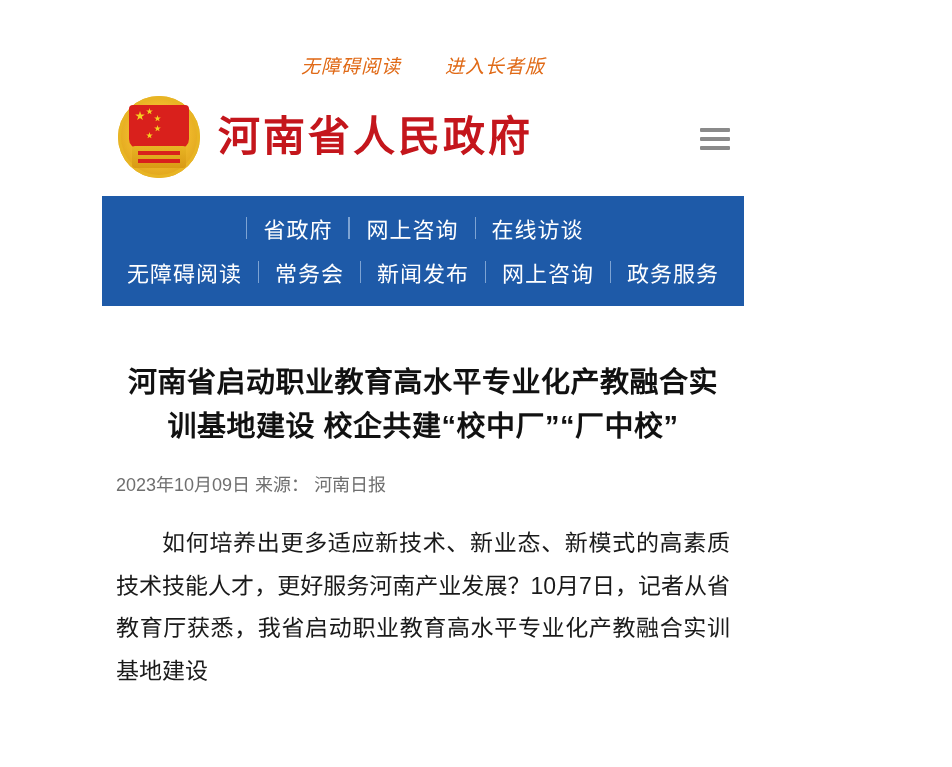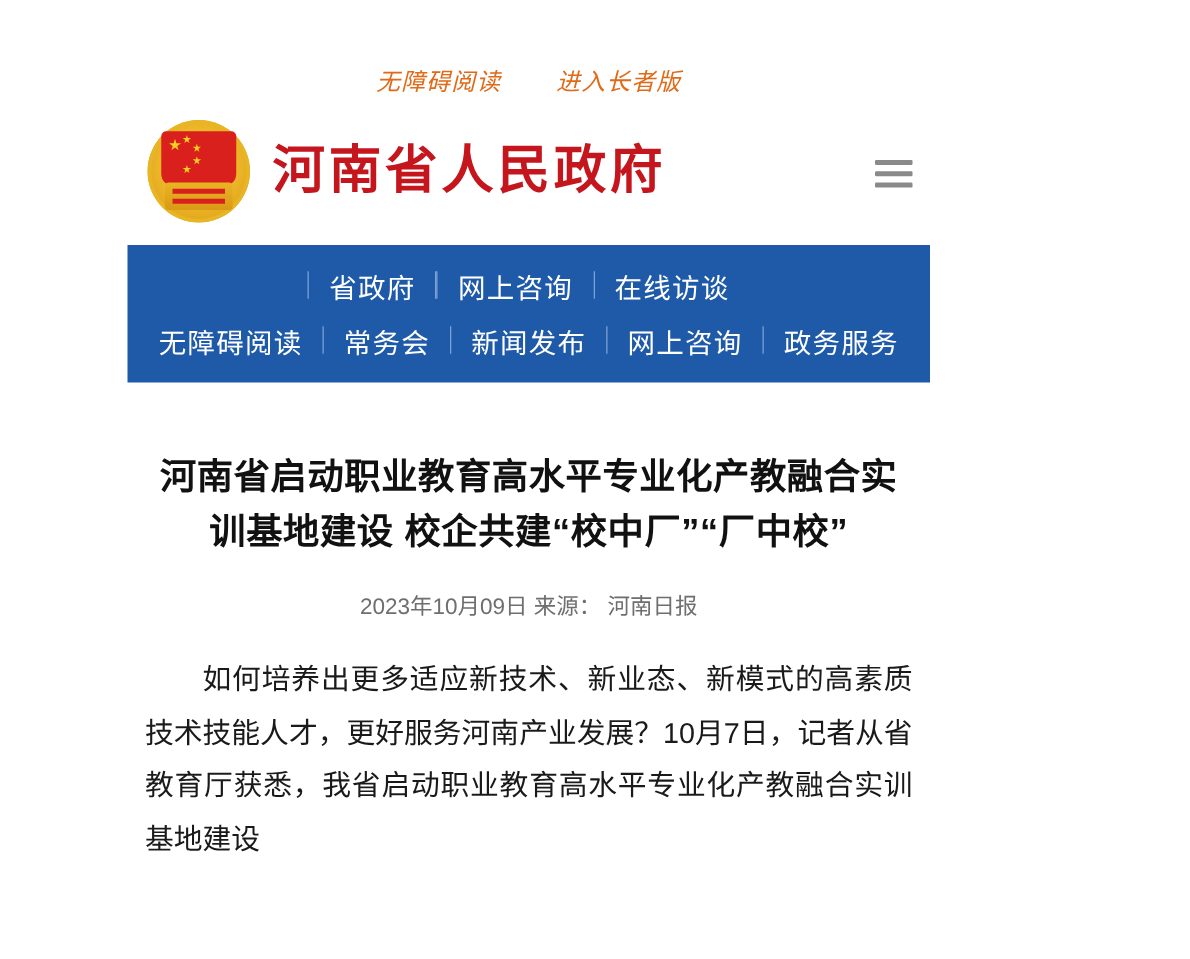--- a/index.html
+++ b/index.html
@@ -183,21 +183,21 @@
     text-align: center;
     color: #111111;
     font-size: 29px;
     font-weight: bold;
     line-height: 1.5;
     letter-spacing: 0.5px;
     margin-top: 29px;
   }
   .meta {
     margin-top: 22px;
-    text-align: center;
+    text-align: left;
     color: #6f6f6f;
     font-size: 18px;
   }
   .meta .src-label { color: #6f6f6f; }
   .meta .src-name { color: #6f6f6f; }
   .body-text {
     margin-top: 26px;
     color: #1a1a1a;
     font-size: 23px;
     line-height: 1.85;

